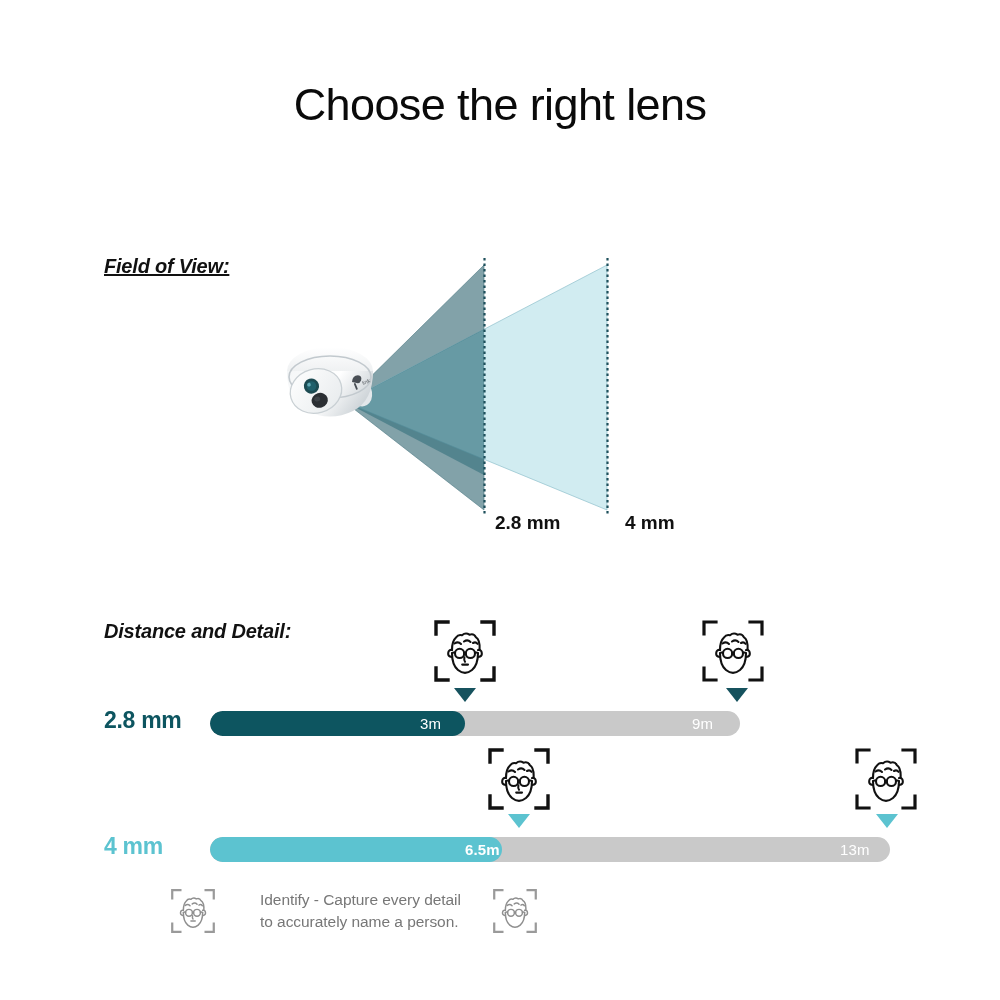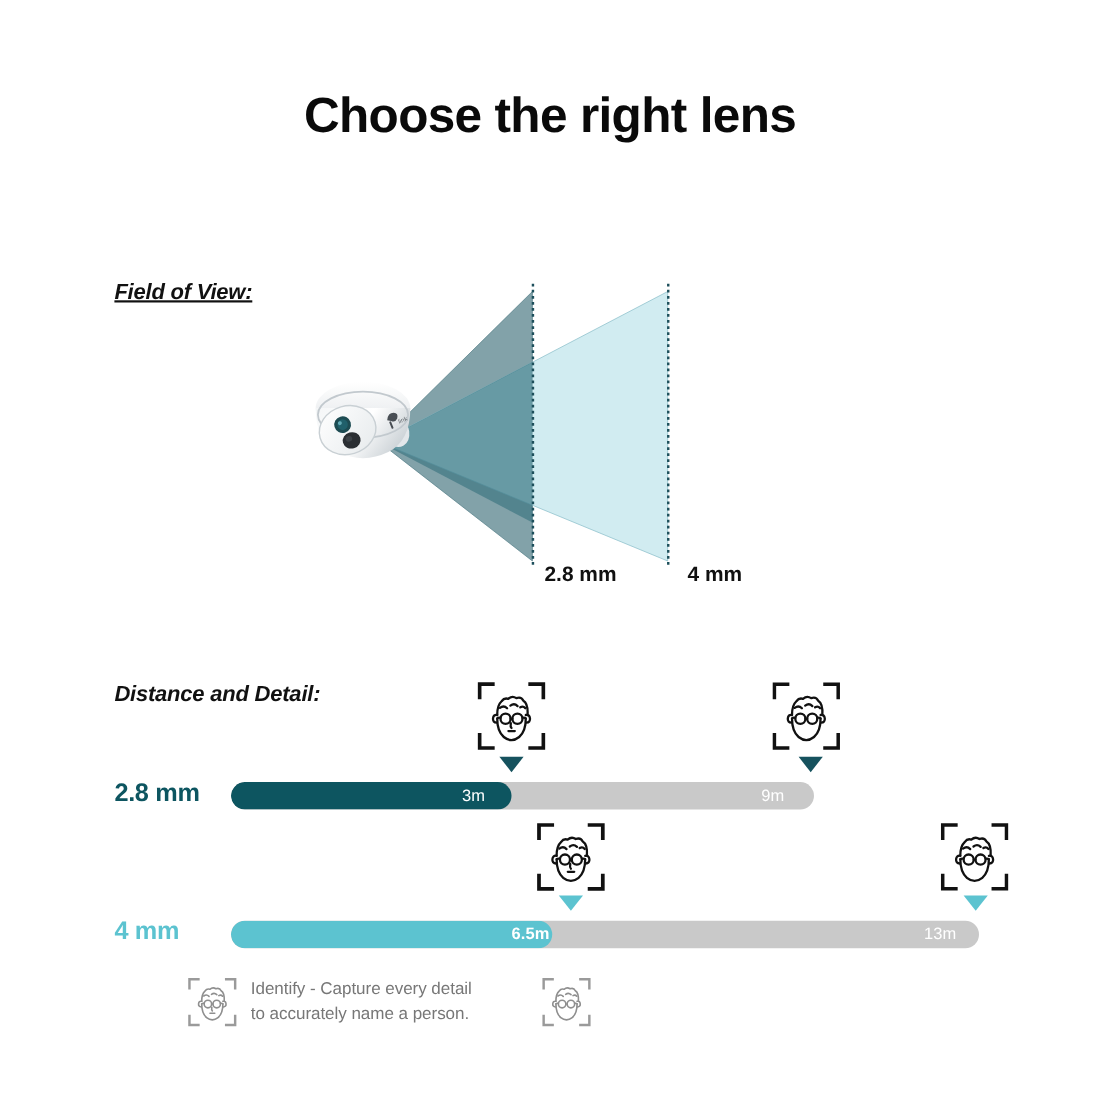--- a/index.html
+++ b/index.html
@@ -8,21 +8,21 @@
     font-family:"Liberation Sans","DejaVu Sans",sans-serif;
     overflow:hidden;position:relative;
     -webkit-font-smoothing:antialiased;
   }
   .stage{position:absolute;inset:0;}
 
   
   .title{
     position:absolute;left:0;top:76px;width:1000px;
     text-align:center;color:#0a0a0a;
-    font-size:45px;font-weight:bold;line-height:1.27;
+    font-size:45px;font-weight:normal;line-height:1.27;
     letter-spacing:-0.6px;
   }
   .title .l2{display:block;}
 
   
   .sec-label{
     position:absolute;color:#111111;
     font-size:20px;font-weight:bold;font-style:italic;
     letter-spacing:-0.2px;white-space:nowrap;
   }
@@ -78,21 +78,21 @@
   
   .face-mark{position:absolute;width:62px;height:62px;}
 
   
   .legend-item{position:absolute;display:flex;align-items:center;}
   .legend-icon{width:46px;height:46px;flex:0 0 46px;margin-right:12px;}
   .legend-text{
     font-size:15.5px;line-height:1.45;color:#777777;white-space:pre-line;
     letter-spacing:-0.05px;
   }
-  #legend-1{left:170px;top:888px;}
+  #legend-1{left:170px;top:888px;gap:32px;}
   #legend-2{left:492px;top:888px;}
 </style>
 </head>
 <body>
 
 <div class="stage">
 
   <div class="title">
     <span>Choose the right lens</span>
   </div>

